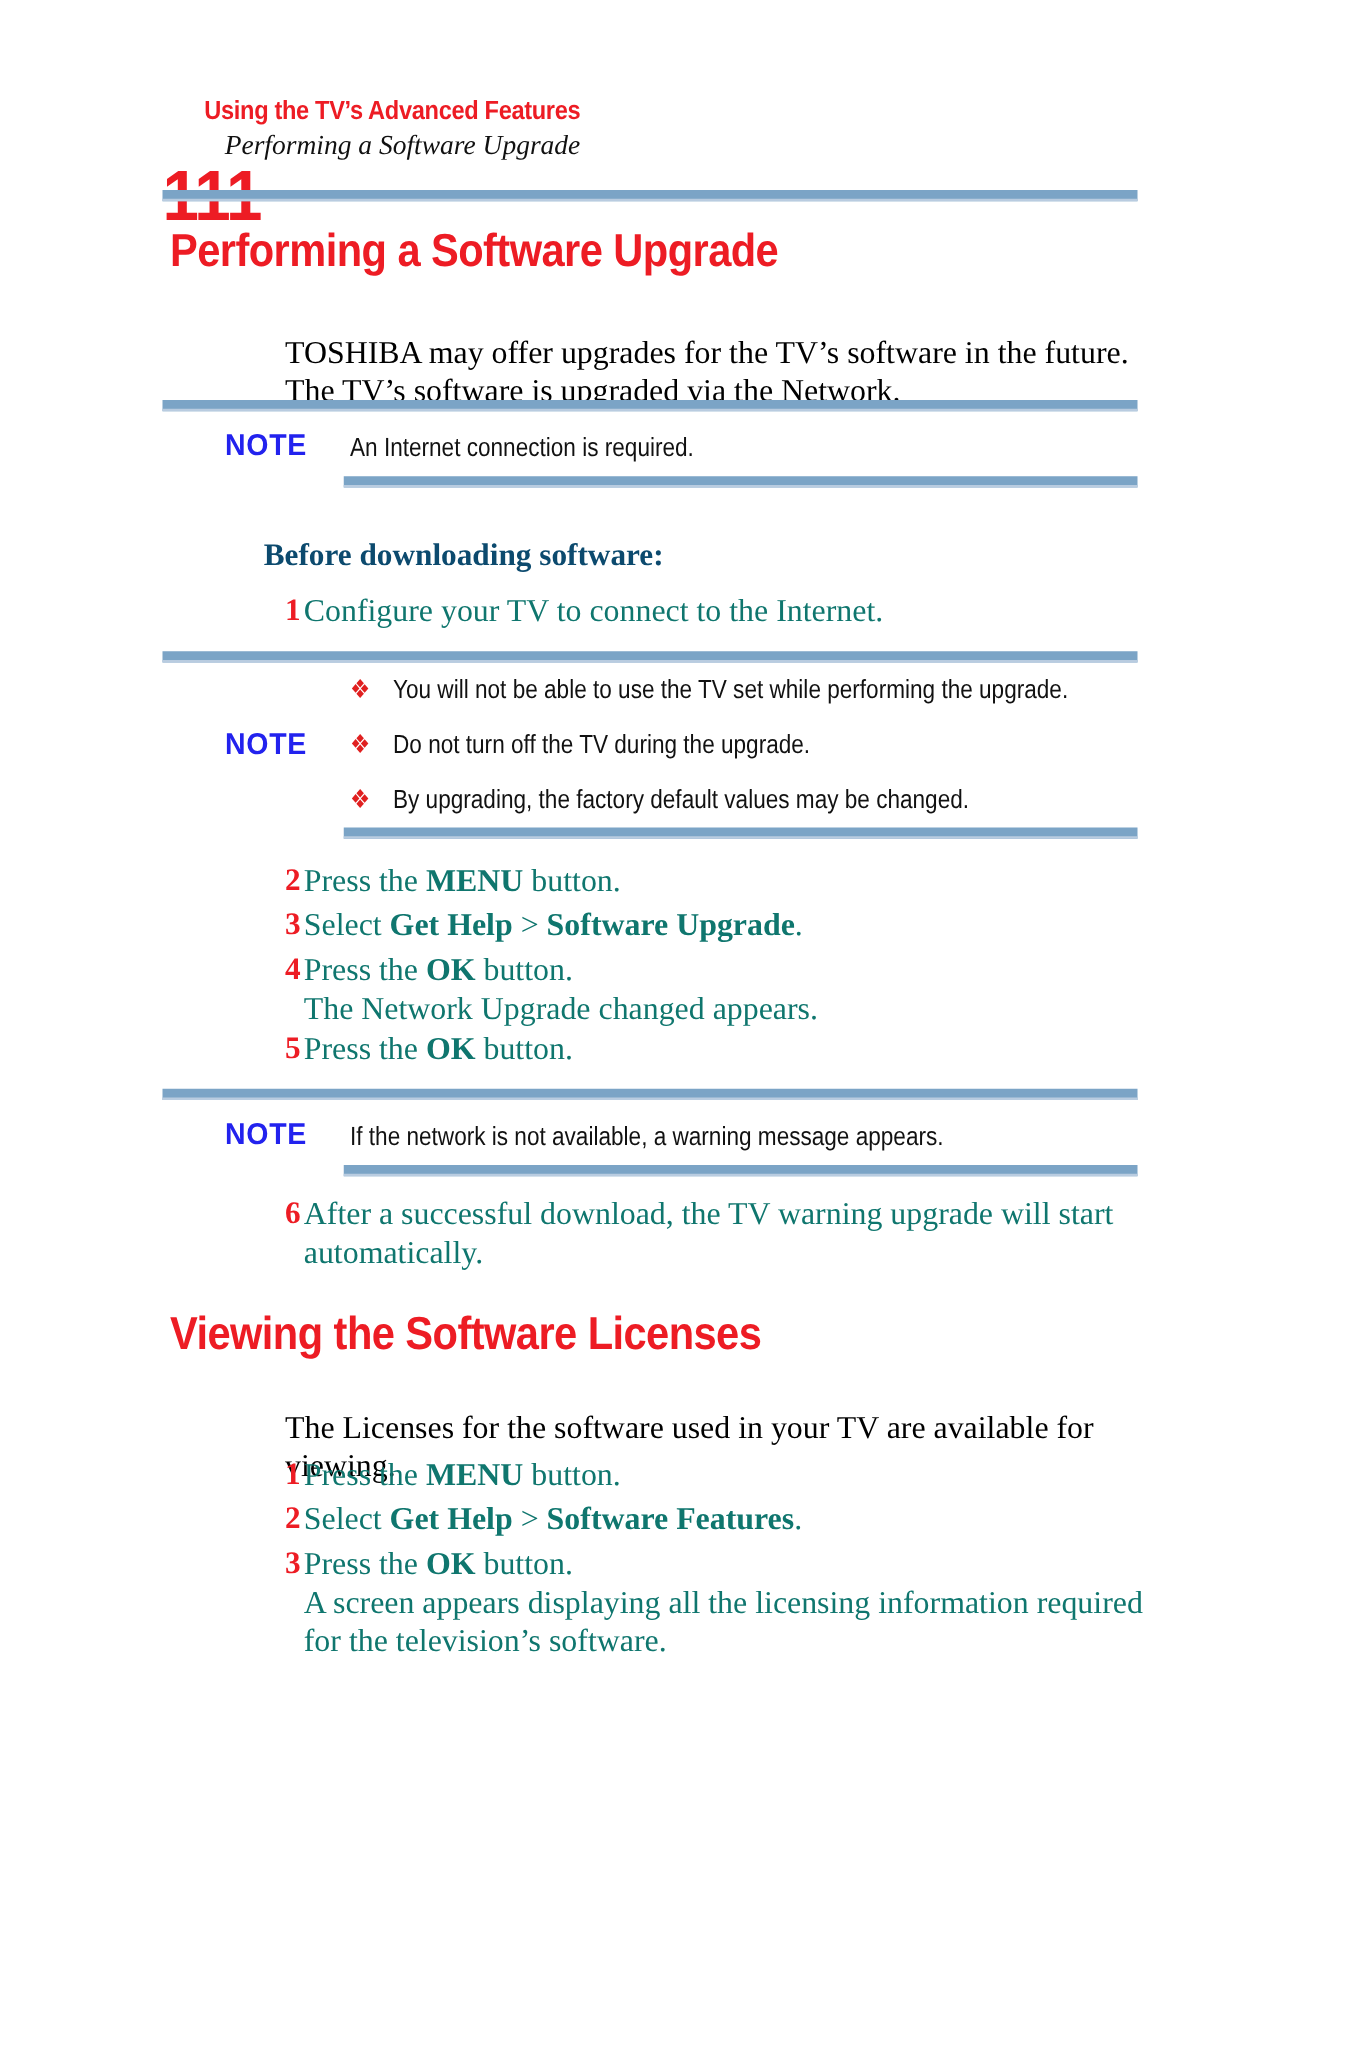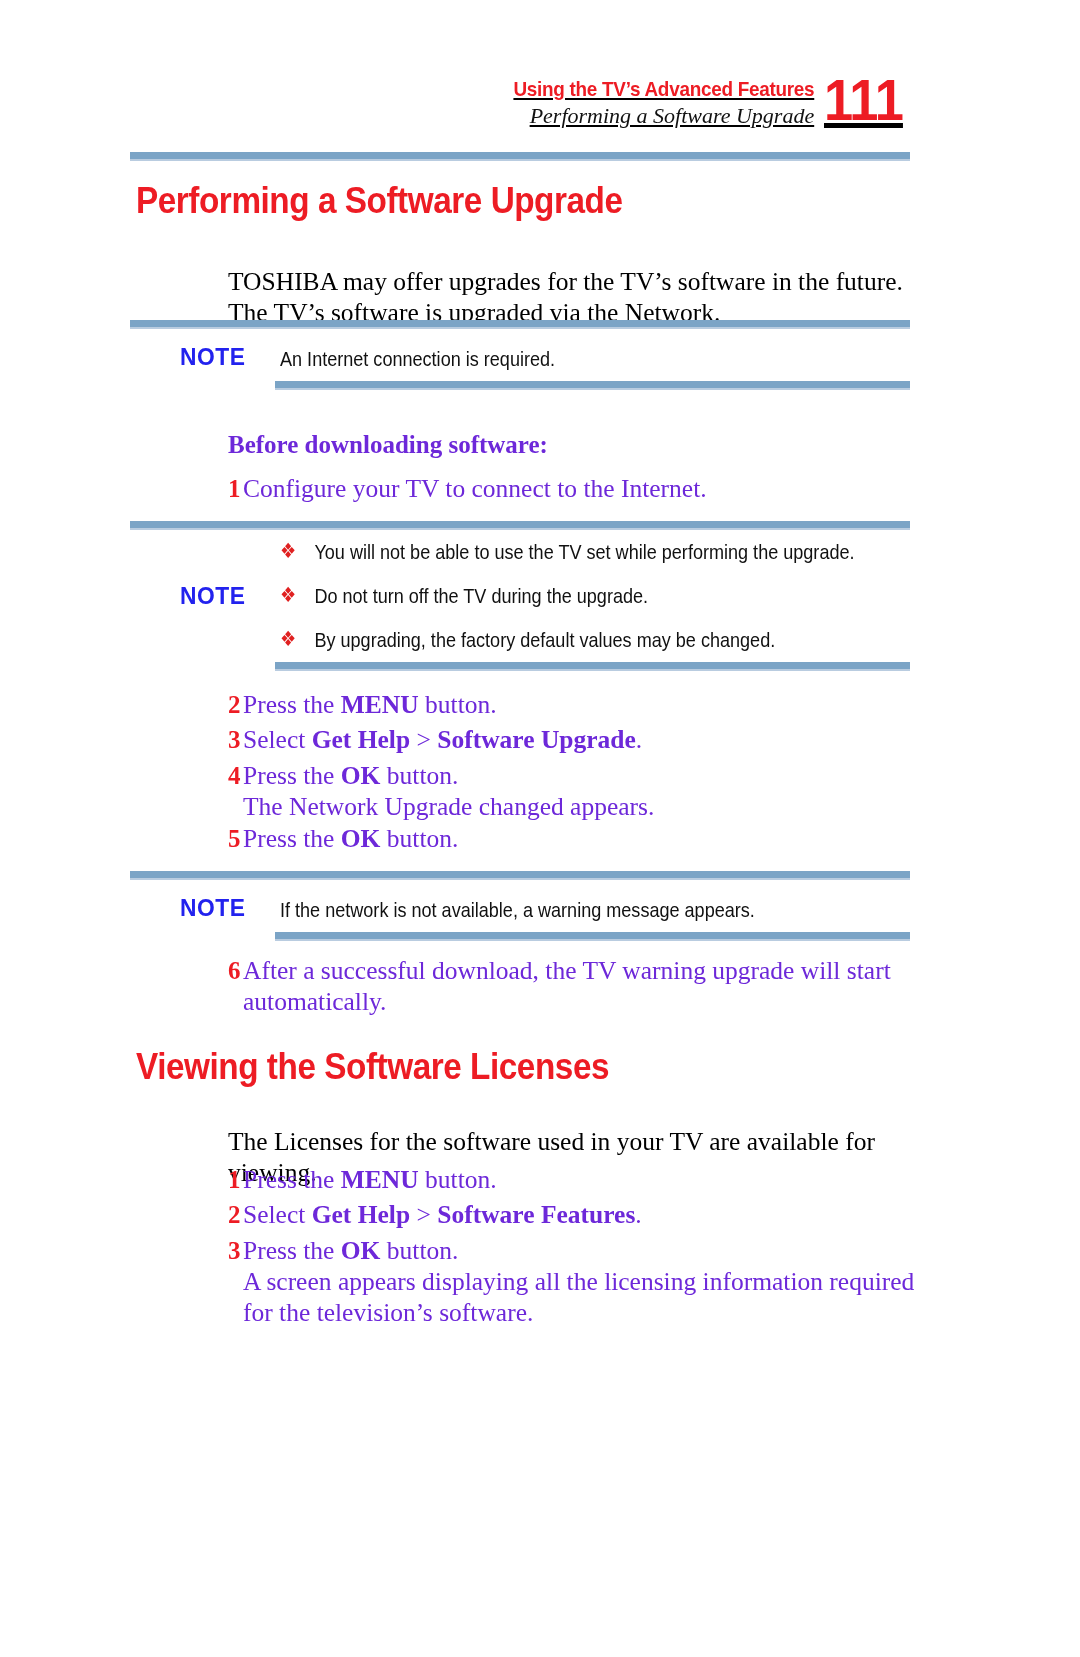--- a/index.html
+++ b/index.html
@@ -23,24 +23,23 @@
     height: 1657px;
   }
 
   
   .runhead {
     position: absolute;
     left: 130px;
     top: 72px;
     width: 780px;
     display: flex;
-    flex-direction: row;
+    flex-direction: column;
     align-items: flex-start;
     justify-content: flex-end;
-    text-decoration: underline;
   }
   .runhead-texts {
     text-align: right;
     padding-right: 10px;
     padding-top: 4px;
   }
   .runhead-line1 {
     font-family: "Liberation Sans", sans-serif;
     font-weight: bold;
     font-size: 21px;
@@ -103,26 +102,26 @@
     width: 690px;
     font-family: "Liberation Serif", serif;
     font-size: 25.5px;
     line-height: 31px;
     color: #000000;
     margin-top: 26px;
   }
 
   .subhead {
     position: absolute;
-    left: 228px;
+    left: 211px;
     font-family: "Liberation Serif", serif;
     font-weight: bold;
     font-size: 25px;
     line-height: 30px;
-    color: #6d28d9;
+    color: #0c4a6e;
     white-space: nowrap;
     text-align: center;
   }
 
   
   .step {
     position: absolute;
     left: 200px;
     width: 718px;
     display: flex;
@@ -139,21 +138,21 @@
     color: #ED1C24;
     text-align: left;
     padding-left: 28px;
     box-sizing: border-box;
   }
   .step-text {
     flex: 1 1 auto;
     font-family: "Liberation Serif", serif;
     font-size: 25.5px;
     line-height: 31px;
-    color: #6d28d9;
+    color: #0f766e;
     padding-left: 3px;
   }
   .step-text b { font-weight: bold; }
 
   
   .note {
     position: absolute;
     left: 160px;
     width: 760px;
     display: flex;

